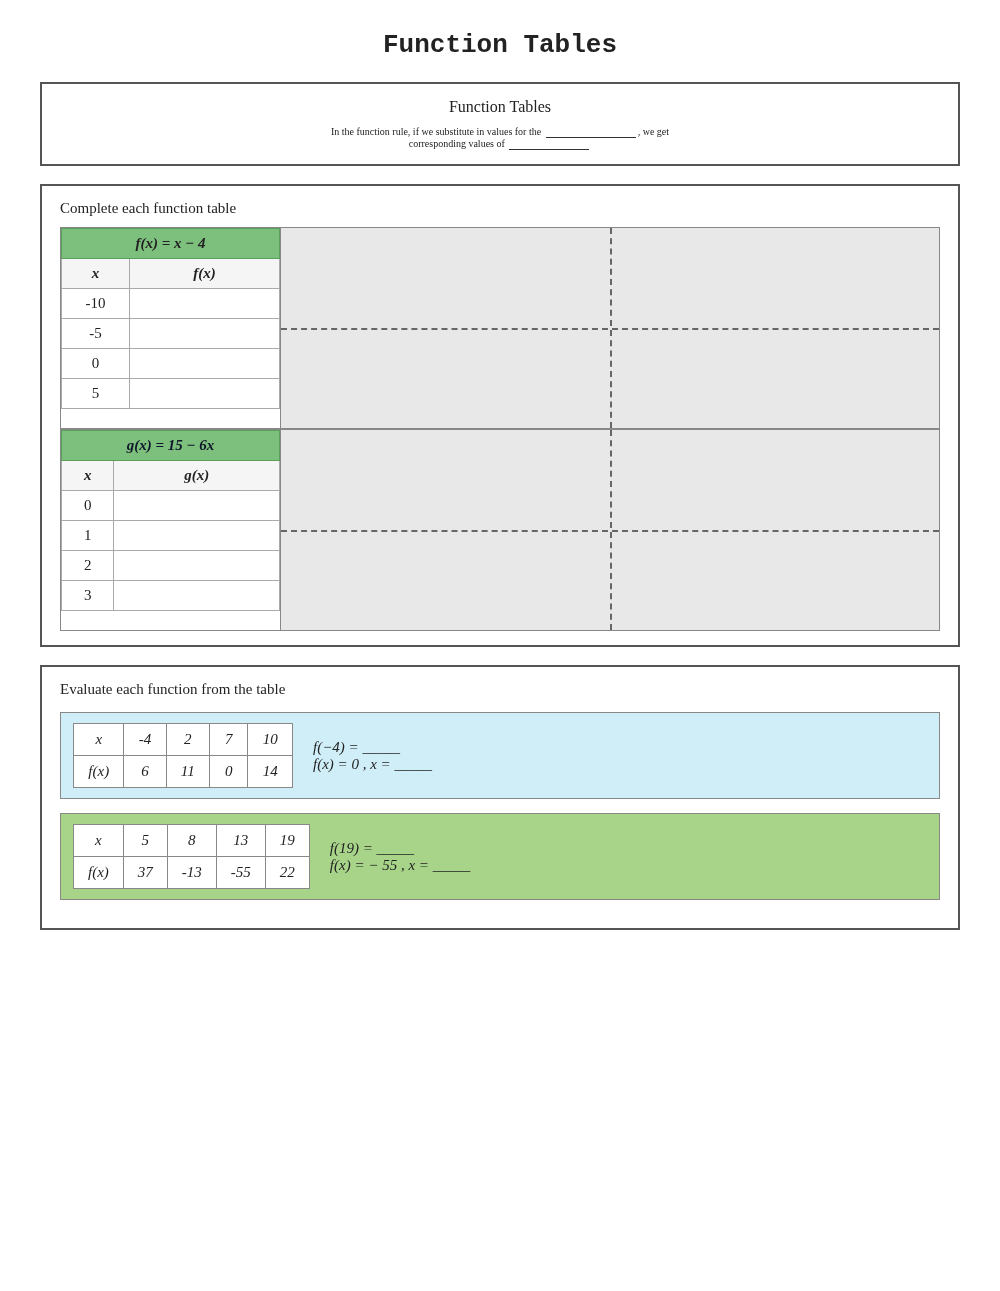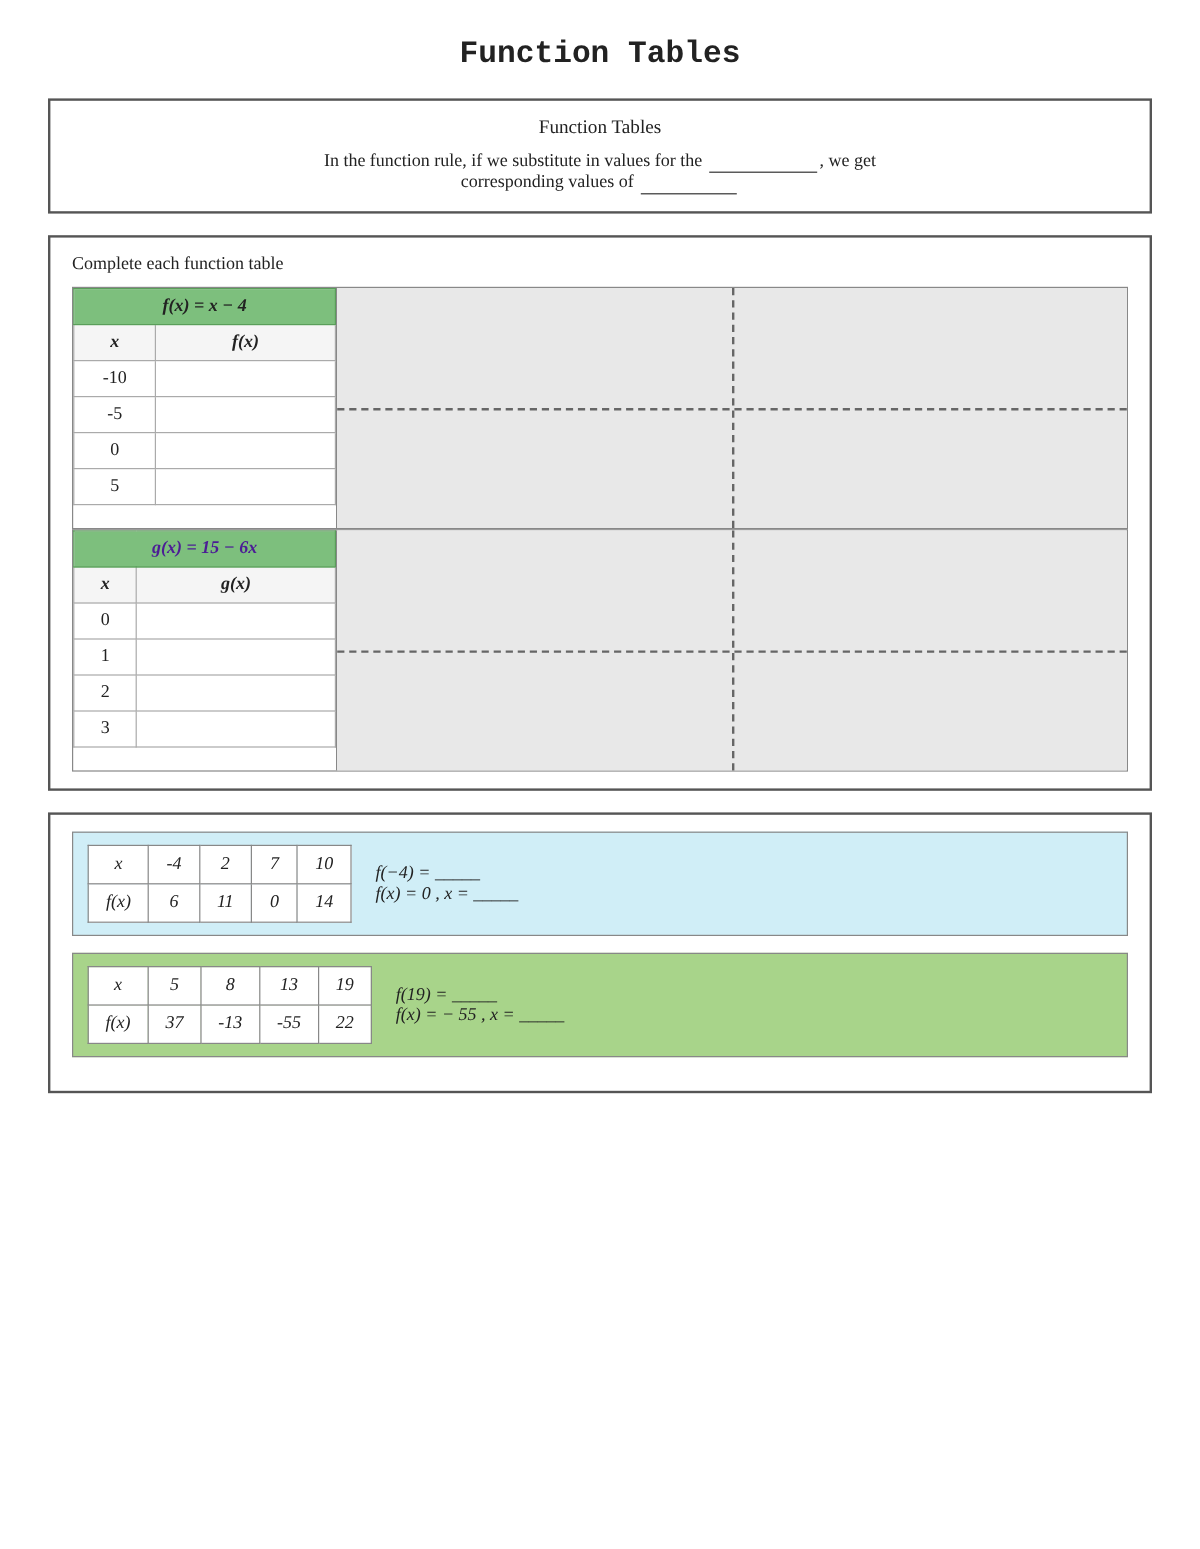--- a/index.html
+++ b/index.html
@@ -36,21 +36,21 @@
       font-size: 16px;
       margin-bottom: 10px;
     }
     .info-box .line1 {
       text-align: left;
       font-size: 15px;
       margin-bottom: 14px;
       padding-left: 10px;
     }
     .info-box .line2 {
-      font-size: 15px;
+      font-size: 10px;
       text-align: center;
     }
     .blank {
       display: inline-block;
       border-bottom: 1.5px solid #333;
       min-width: 90px;
       margin: 0 2px;
     }
     .blank-short {
       display: inline-block;
@@ -183,21 +183,21 @@
       flex-direction: column;
       font-size: 15px;
     }
     .eval-q {
       font-style: italic;
     }
 
     
     .func-table .header-row-green th {
       background: #7dbf7d;
-      color: #4c1d95;
+      color: #0f172a;
       font-style: italic;
       border: 1px solid #5a9e5a;
     }
   </style>
 </head>
 <body>
 
 <h1 class="main-title">Function Tables</h1>
 
 <div class="section-box info-box">
@@ -288,20 +288,21 @@
     <div class="graph-area">
       <div class="graph-cross">
         <div class="v-dotted"></div>
         <div class="h-dotted"></div>
       </div>
     </div>
   </div>
 </div>
 
 <div class="section-box">
+  <div class="evaluate-label">Evaluate each function from the table</div>
 
   <div class="eval-box blue-bg">
     <div class="eval-inner">
       <table class="eval-table">
         <tbody id="eval-table1-body">
             <tr>
               <td class="row-label">x</td>
               <td>-4</td>
               <td>2</td>
               <td>7</td>

